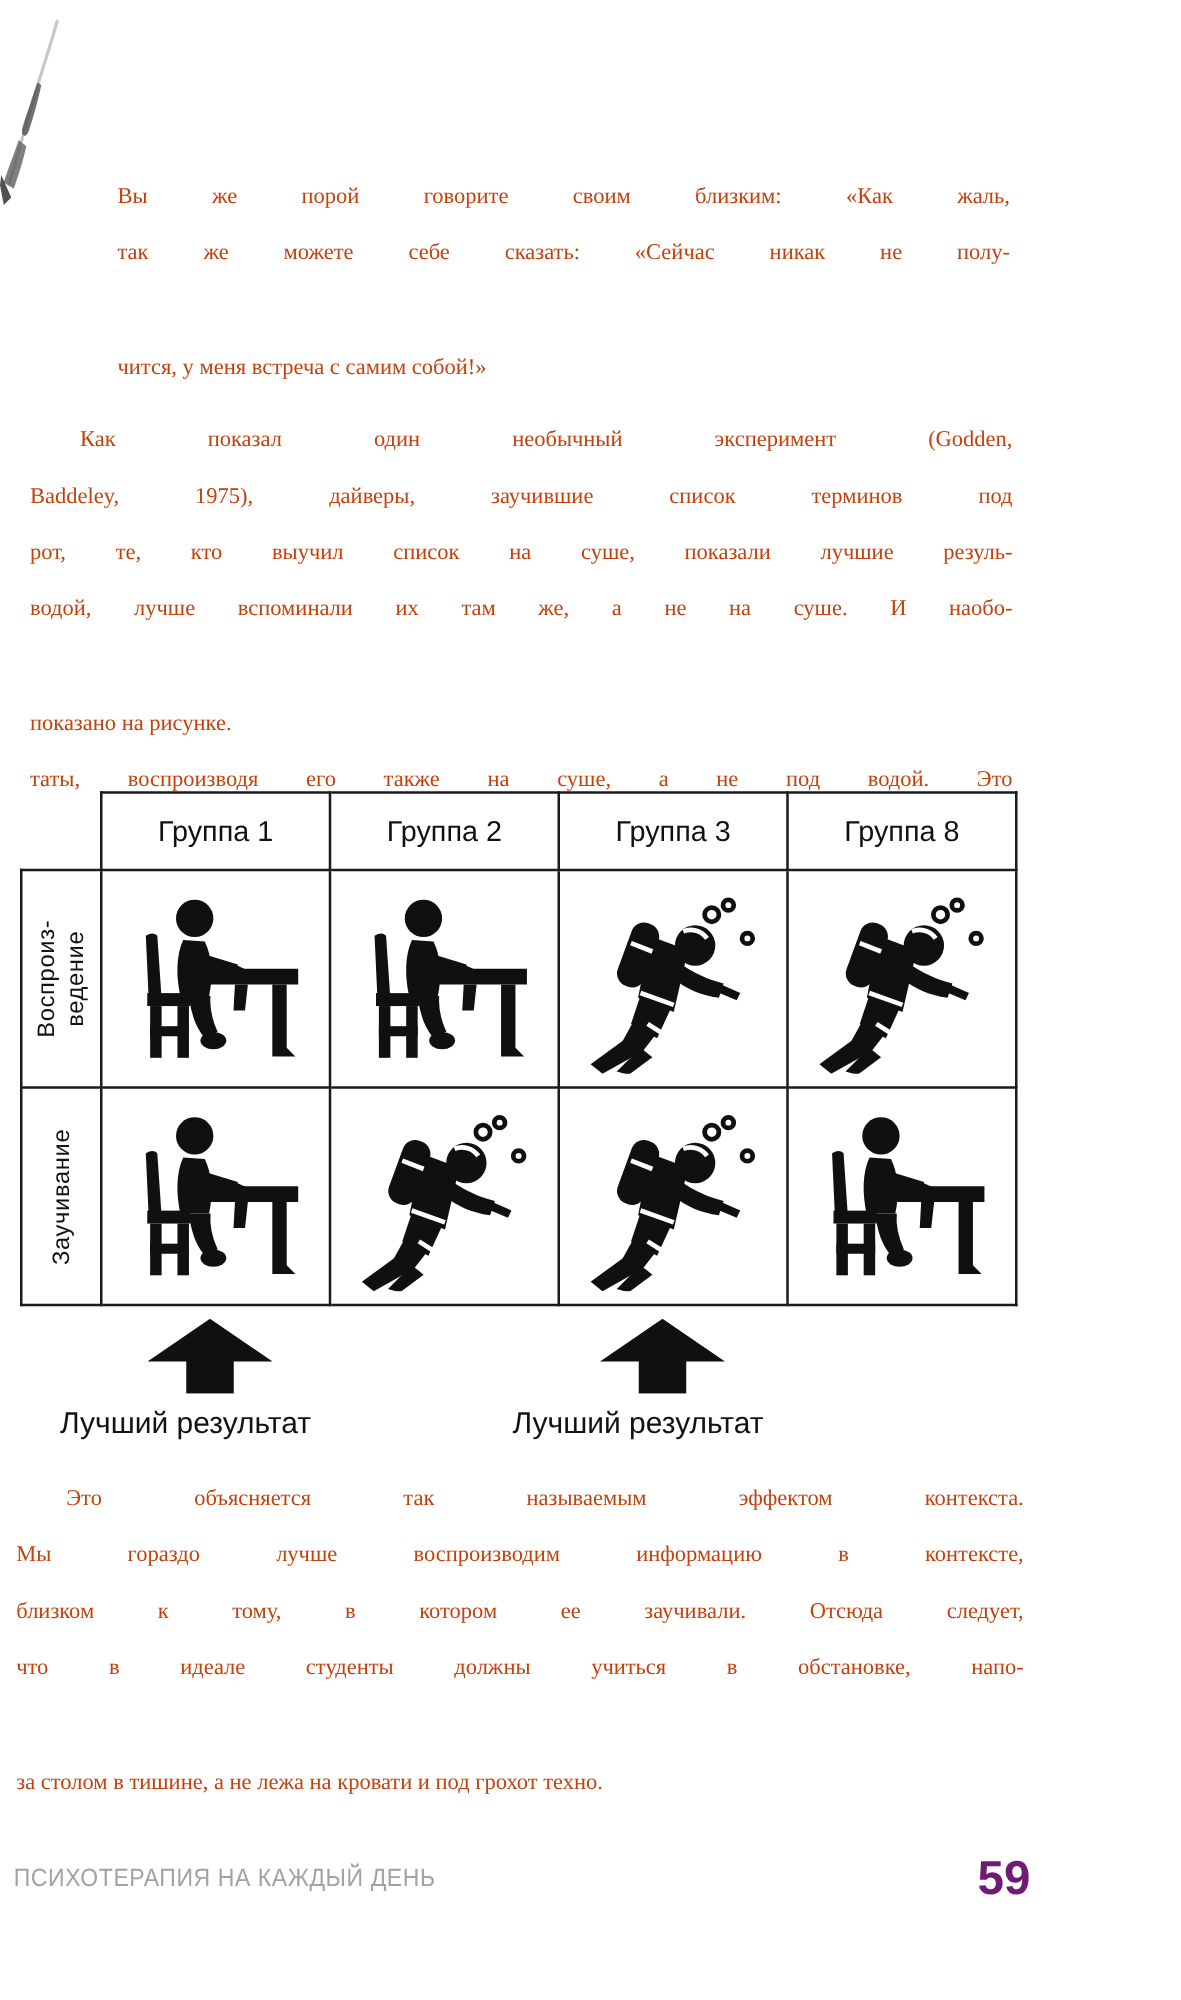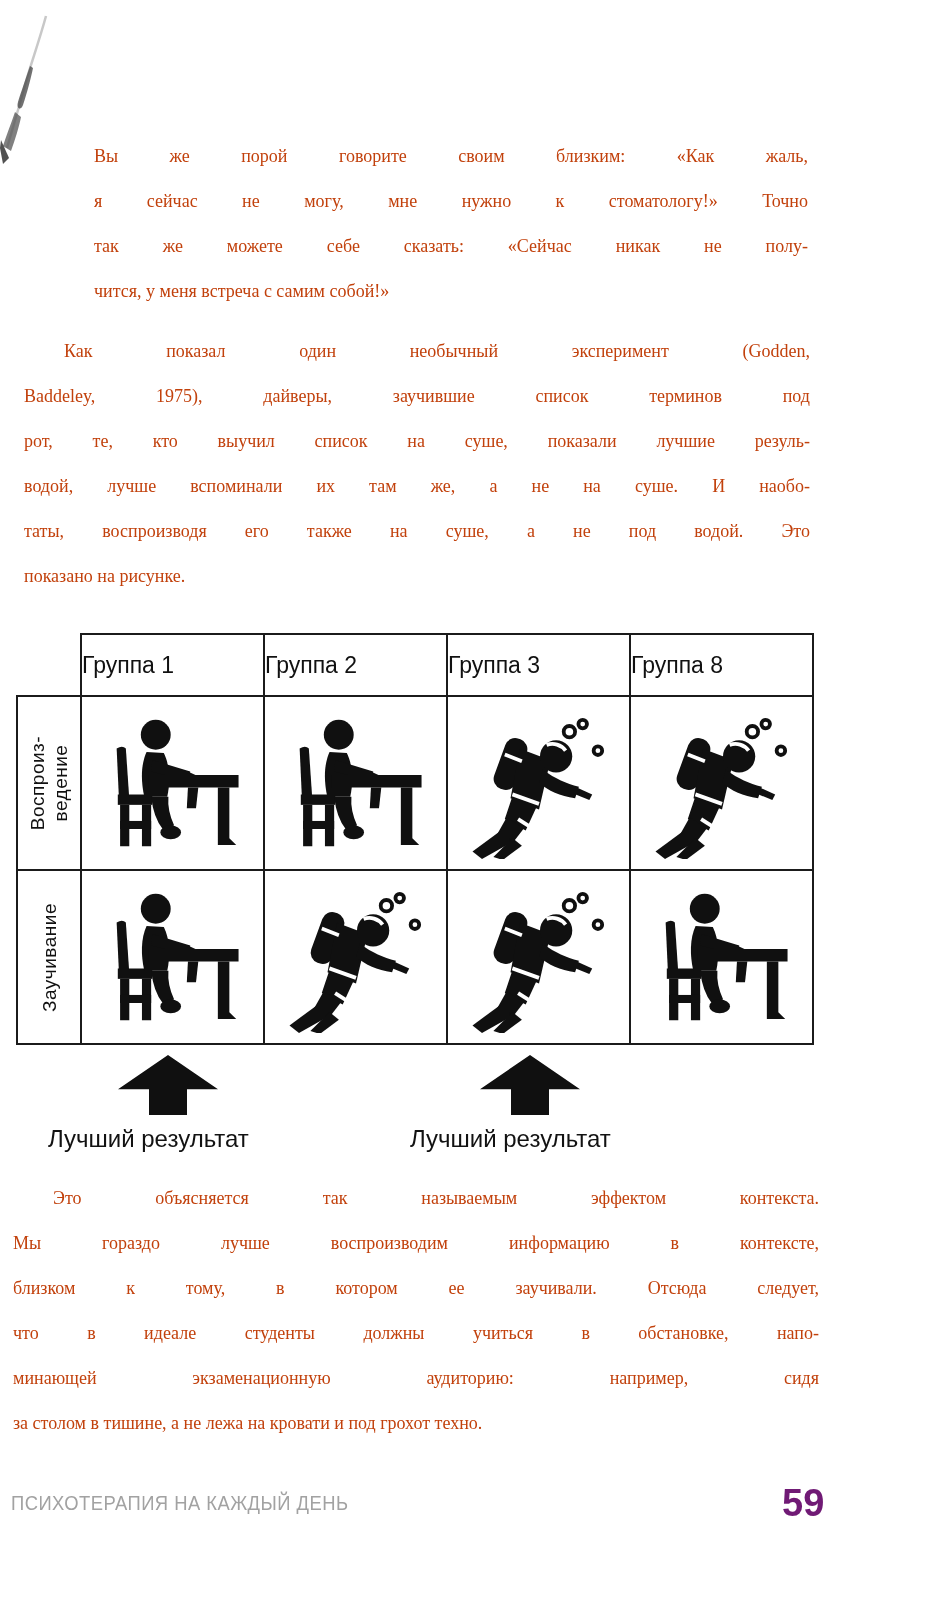--- a/index.html
+++ b/index.html
@@ -4,34 +4,34 @@
 <style>
   html,body{margin:0;padding:0;}
   body{
     width:945px;height:1600px;position:relative;overflow:hidden;
     background:#ffffff;
     font-family:"Liberation Serif", serif;
     color:#141414;
   }
   .para{position:absolute;font-size:18px;line-height:45px;color:#c2410c;}
   .para .line{text-align:justify;text-align-last:justify;white-space:normal;}
-  .para .line.last{text-align-last:left;}
+  .para .line.last{text-align-last:left;margin-top:47px;}
   .para .line.first{text-indent:40px;}
 
   #para-0{top:134px;left:94px;width:714px;}
   #para-1{top:329px;left:24px;width:786px;}
   #para-2{top:1176px;left:13px;width:806px;}
 
   
   .figure{position:absolute;left:16px;top:633px;width:800px;height:525px;
           font-family:"Liberation Sans", sans-serif;}
   table.ftable{border-collapse:collapse;table-layout:fixed;}
   table.ftable td{border:2px solid #1b1b1b;padding:0;}
   table.ftable td.corner{border:none;background:transparent;}
-  td.hcell{height:60px;vertical-align:middle;
+  td.hcell{height:60px;text-align:center;vertical-align:middle;
            font-size:23px;color:#111;}
   td.vcell{width:62px;}
   td.icell{width:181px;height:172px;text-align:center;vertical-align:middle;}
   .vwrap{display:flex;align-items:center;justify-content:center;height:172px;width:62px;}
   .vlabel{transform:rotate(-90deg);transform-origin:center;
           font-size:19px;line-height:23px;color:#111;letter-spacing:.5px;
           white-space:pre-line;text-align:center;}
   .icell svg{display:block;margin:0 auto;}
 
   .arrowwrap{position:absolute;width:100px;height:60px;background:#101010;
@@ -57,38 +57,36 @@
 
 <svg class="smudge" width="60" height="160" viewBox="0 0 60 160">
   <path d="M46,8 C40,30 33,50 27,70 C21,92 14,116 7,140" stroke="#9a9a9a" stroke-width="2.5" fill="none" opacity="0.55"></path>
   <path d="M30,58 C26,70 21,84 18,94 C16,101 21,103 23,97 C27,85 31,70 33,60 Z" fill="#4d4d4d" opacity="0.8"></path>
   <path d="M15,104 C11,116 6,128 3,138 L11,143 C15,132 19,119 21,109 Z" fill="#555555" opacity="0.75"></path>
   <path d="M1,132 L9,150 L3,156 L0,140 Z" fill="#333" opacity="0.85"></path>
 </svg>
 
 <div class="para" id="para-0">
     <div class="line">Вы же порой говорите своим близким: «Как жаль,</div>
-    <div class="line">я сейчас не могу, мне нужно к стоматологу!» Точно</div>
     <div class="line">так же можете себе сказать: «Сейчас никак не полу-</div>
     <div class="line last">чится, у меня встреча с самим собой!»</div>
   </div>
 <div class="para" id="para-1">
     <div class="line first">Как показал один необычный эксперимент (Godden,</div>
     <div class="line">Baddeley, 1975), дайверы, заучившие список терминов под</div>
     <div class="line">рот, те, кто выучил список на суше, показали лучшие резуль-</div>
     <div class="line">водой, лучше вспоминали их там же, а не на суше. И наобо-</div>
+    <div class="line last">показано на рисунке.</div>
     <div class="line">таты, воспроизводя его также на суше, а не под водой. Это</div>
-    <div class="line last">показано на рисунке.</div>
   </div>
 <div class="para" id="para-2">
     <div class="line first">Это объясняется так называемым эффектом контекста.</div>
     <div class="line">Мы гораздо лучше воспроизводим информацию в контексте,</div>
     <div class="line">близком к тому, в котором ее заучивали. Отсюда следует,</div>
     <div class="line">что в идеале студенты должны учиться в обстановке, напо-</div>
-    <div class="line">минающей экзаменационную аудиторию: например, сидя</div>
     <div class="line last">за столом в тишине, а не лежа на кровати и под грохот техно.</div>
   </div>
 
 <div class="figure">
   <table class="ftable">
     <tbody>
         <tr>
       <td class="corner"></td>
       <td class="hcell">Группа 1</td>
       <td class="hcell">Группа 2</td>

